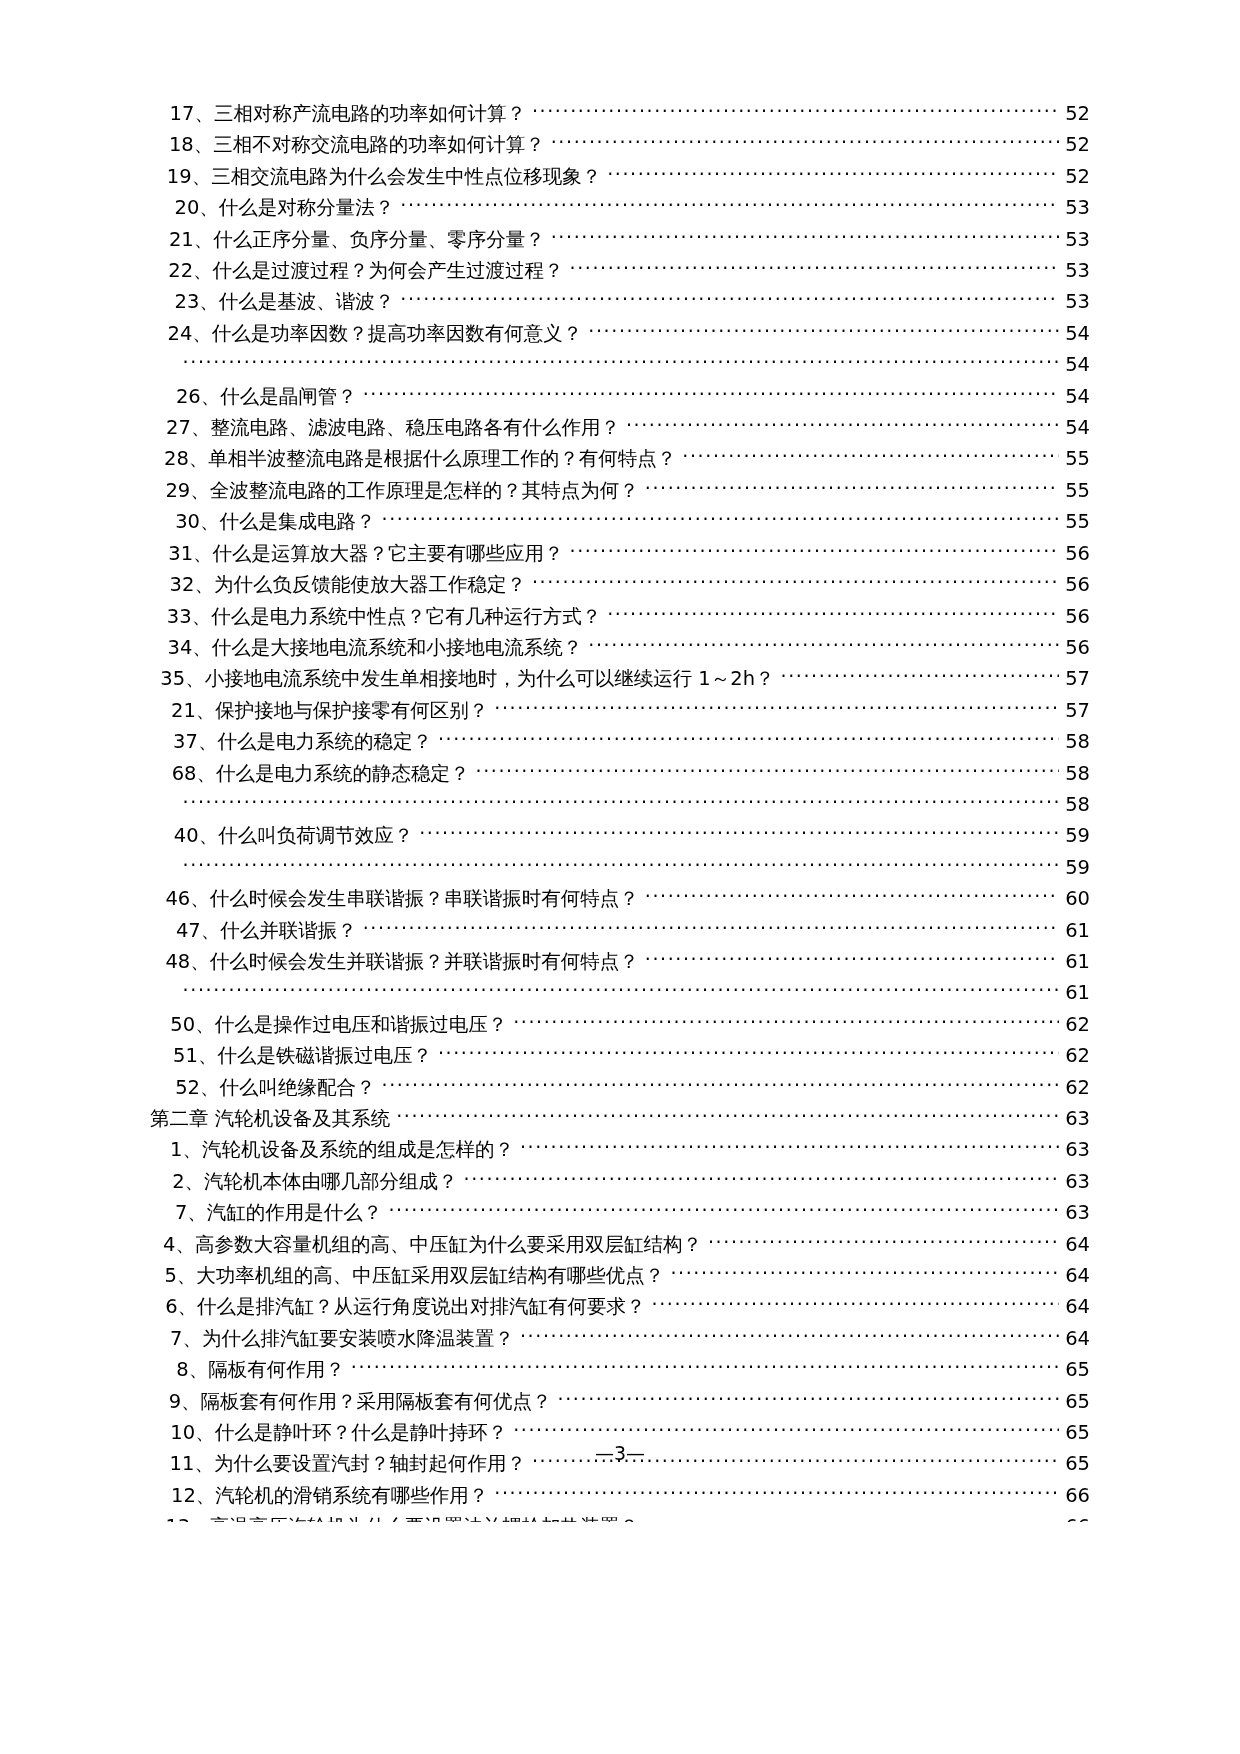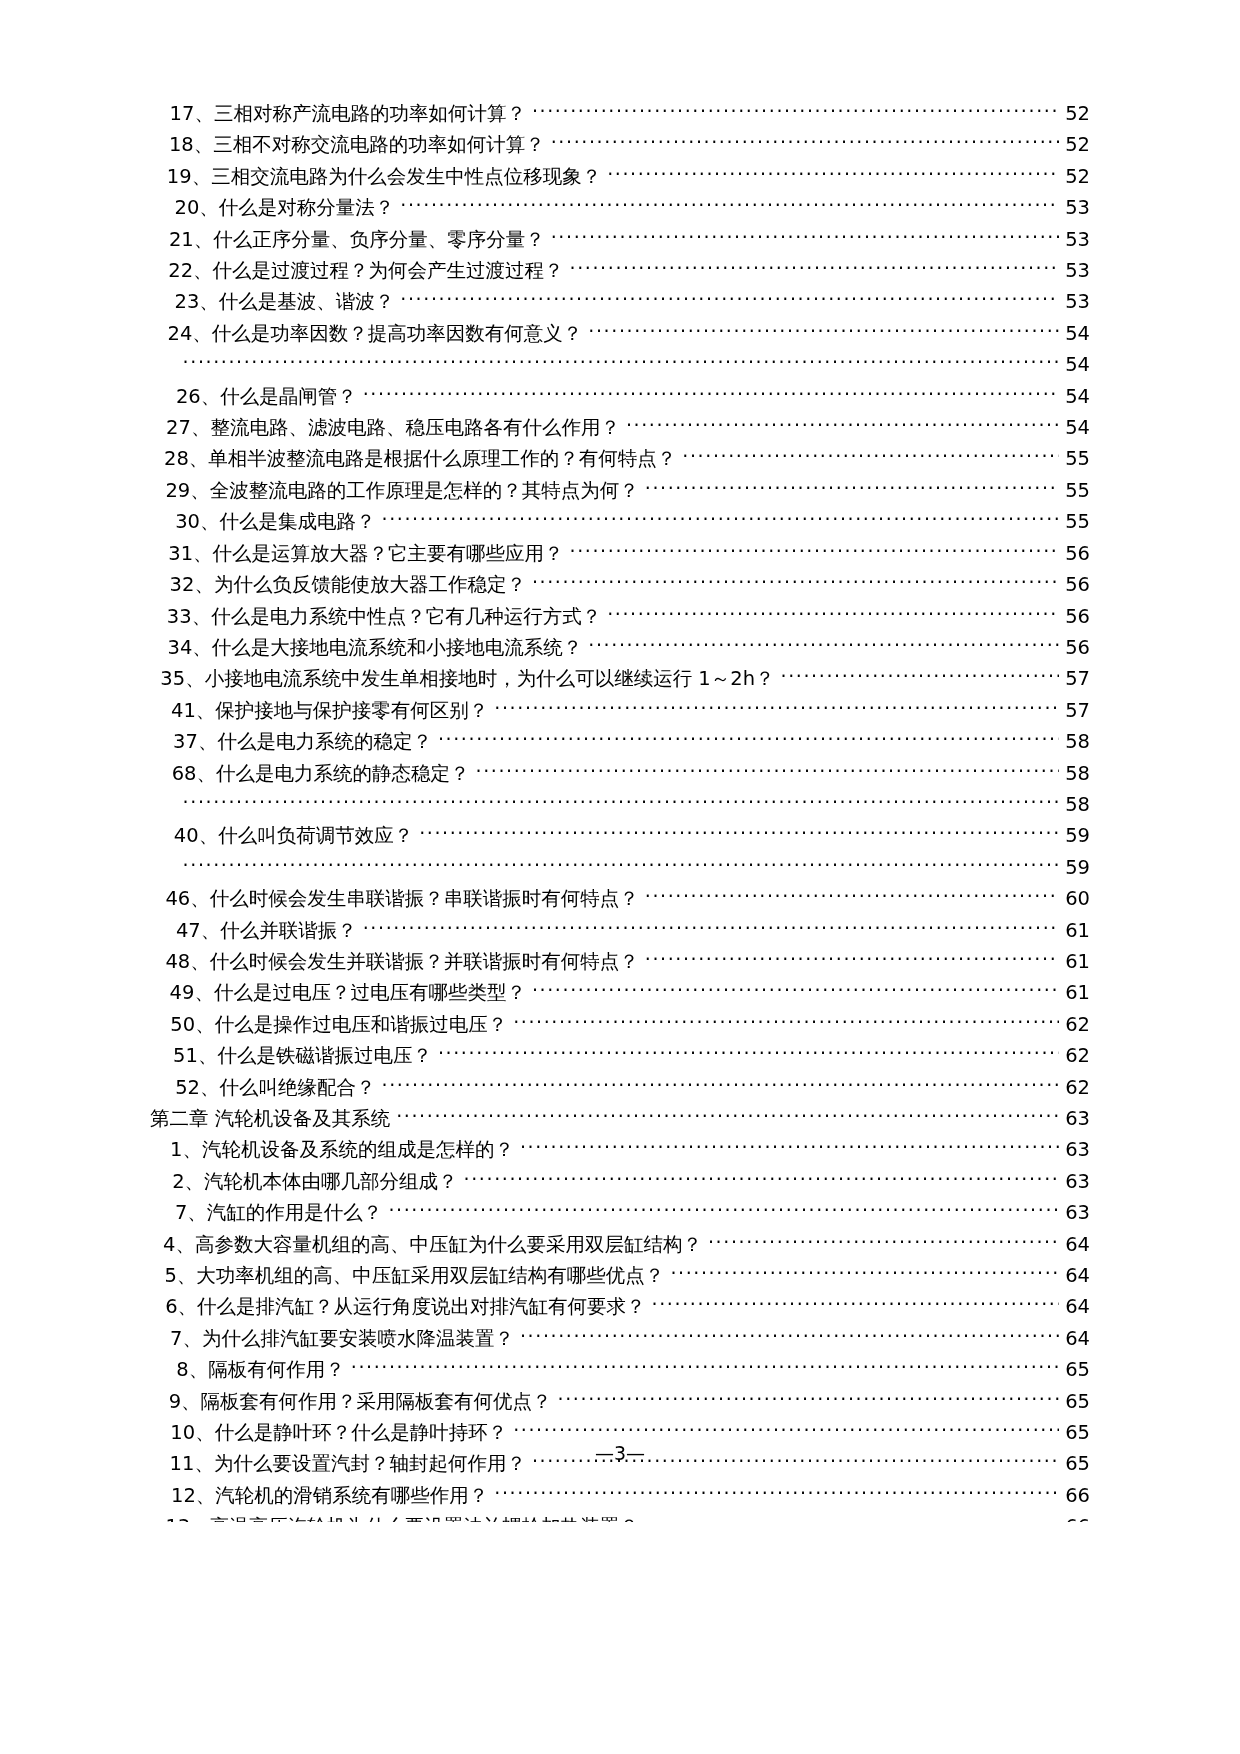--- a/index.html
+++ b/index.html
@@ -187,21 +187,21 @@
           <span class="page-num">56</span>
         </li>
         <li class="toc-item lvl2">
           <span class="indent"></span>
           <span class="label">35、小接地电流系统中发生单相接地时，为什么可以继续运行 1～2h？</span>
           <span class="dots">·····································································································································································································</span>
           <span class="page-num">57</span>
         </li>
         <li class="toc-item lvl2">
           <span class="indent"></span>
-          <span class="label">41、保护接地与保护接零有何区别？</span>
+          <span class="label">21、保护接地与保护接零有何区别？</span>
           <span class="dots">·····································································································································································································</span>
           <span class="page-num">57</span>
         </li>
         <li class="toc-item lvl2">
           <span class="indent"></span>
           <span class="label">37、什么是电力系统的稳定？</span>
           <span class="dots">·····································································································································································································</span>
           <span class="page-num">58</span>
         </li>
         <li class="toc-item lvl2">
@@ -239,21 +239,20 @@
           <span class="page-num">61</span>
         </li>
         <li class="toc-item lvl2">
           <span class="indent"></span>
           <span class="label">48、什么时候会发生并联谐振？并联谐振时有何特点？</span>
           <span class="dots">·····································································································································································································</span>
           <span class="page-num">61</span>
         </li>
         <li class="toc-item lvl2">
           <span class="indent"></span>
-          <span class="label">49、什么是过电压？过电压有哪些类型？</span>
           <span class="dots">·····································································································································································································</span>
           <span class="page-num">61</span>
         </li>
         <li class="toc-item lvl2">
           <span class="indent"></span>
           <span class="label">50、什么是操作过电压和谐振过电压？</span>
           <span class="dots">·····································································································································································································</span>
           <span class="page-num">62</span>
         </li>
         <li class="toc-item lvl2">

